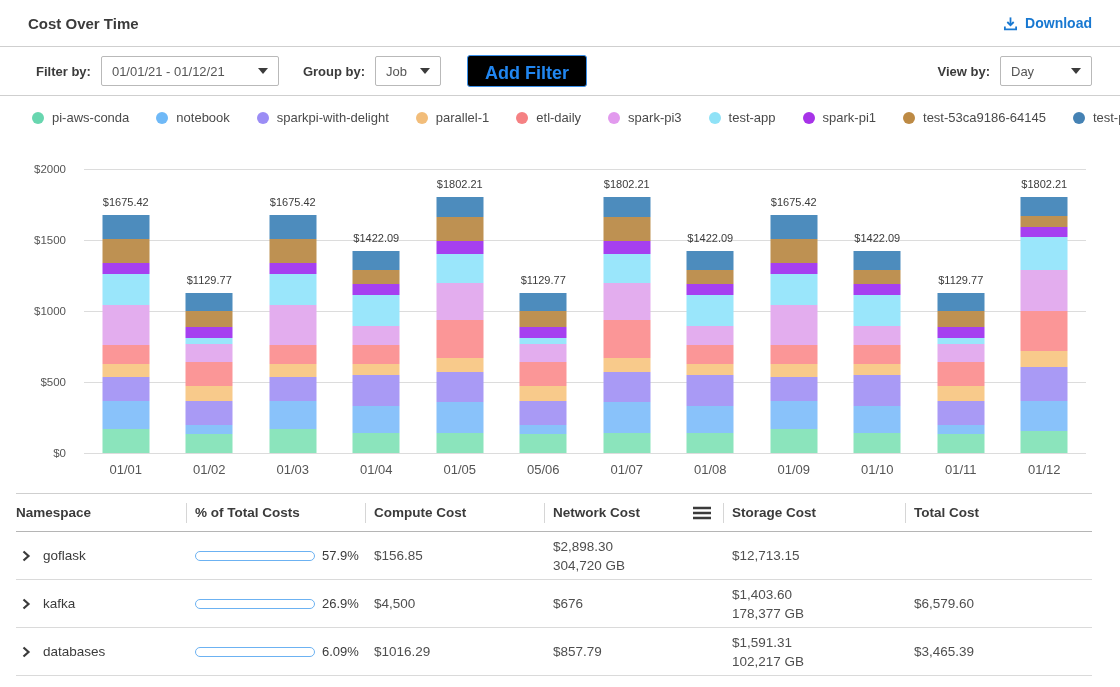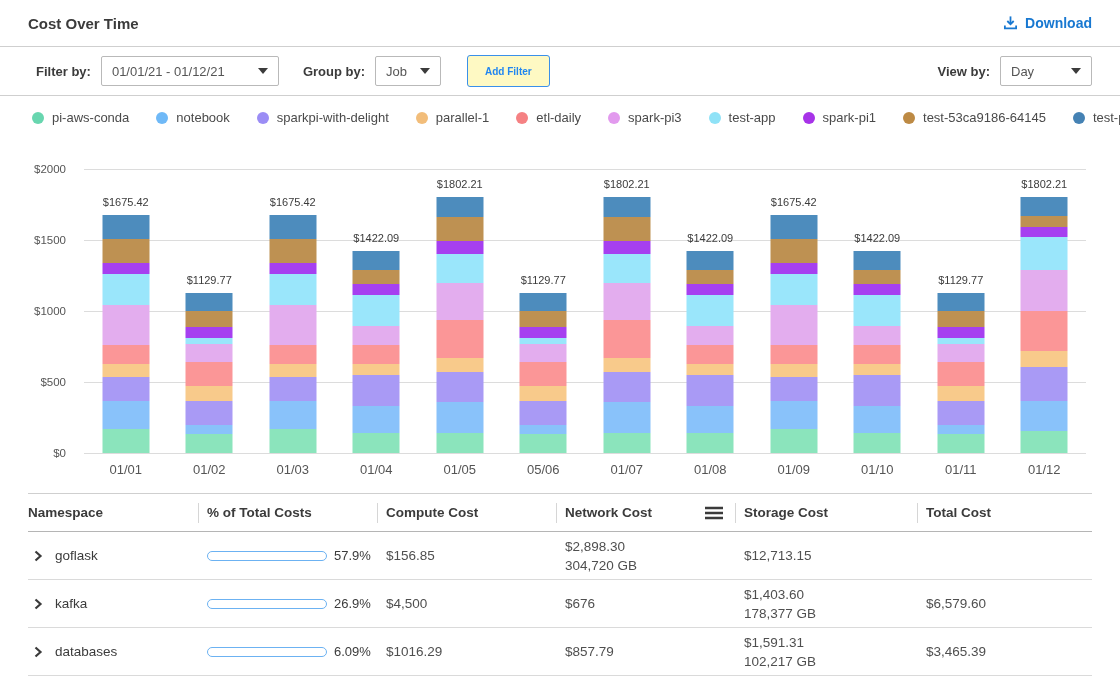--- a/index.html
+++ b/index.html
@@ -3,38 +3,38 @@
 <meta charset="utf-8">
 <style>
   * { margin:0; padding:0; box-sizing:border-box; }
   html,body { width:1120px; height:687px; background:#ffffff; overflow:hidden;
     font-family:"Liberation Sans","DejaVu Sans",sans-serif; }
 
   
   .app-header { height:47px; display:flex; align-items:center; justify-content:space-between;
     padding:0 28px; border-bottom:1px solid #cfcfcf; }
   .app-title { font-size:15px; font-weight:bold; color:#3b3b3b; }
-  .download-btn { display:flex; align-items:flex-start; gap:7px; color:#1878d1;
+  .download-btn { display:flex; align-items:flex-end; gap:7px; color:#1878d1;
     font-size:14px; font-weight:bold; cursor:pointer; }
   .download-btn svg { display:block; }
 
   
   .toolbar { height:49px; display:flex; align-items:center; padding:0 28px 0 36px;
     border-bottom:1px solid #cfcfcf; }
   .tb-label { font-size:13px; font-weight:bold; color:#3b3b3b; margin-right:10px; }
   .select-box { display:flex; align-items:center; justify-content:space-between;
     height:30px; border:1px solid #b9b9b9; border-radius:2px; padding:0 10px;
     font-size:13px; color:#555; cursor:pointer; background:#fff; }
   .select-date { width:178px; margin-right:24px; }
   .select-group { width:66px; margin-right:26px; }
   .select-view { width:92px; }
   .caret { width:0; height:0; border-left:5px solid transparent; border-right:5px solid transparent;
     border-top:6px solid #3b3b3b; margin-left:8px; flex:none; }
-  .add-filter { height:32px; padding:7px 17px; background:#fef9c3; border:1.5px solid #3a90ea;
-    border-radius:3px; color:#2186f0; font-size:10px; font-weight:bold; cursor:pointer;
+  .add-filter { height:32px; padding:7px 17px; background:#000000; border:1.5px solid #3a90ea;
+    border-radius:3px; color:#2186f0; font-size:18px; font-weight:bold; cursor:pointer;
     font-family:inherit; }
   .tb-right { margin-left:auto; display:flex; align-items:center; }
 
   
   .legend-row { height:43px; display:flex; align-items:center; padding:0 28px 0 32px; gap:27px; }
   .legend-item { display:flex; align-items:center; gap:8px; cursor:pointer; }
   .legend-dot { width:12px; height:12px; border-radius:50%; flex:none; }
   .legend-label { font-size:13px; color:#4a4a4a; white-space:nowrap; }
 
   
@@ -47,21 +47,21 @@
   .bar-col { flex:1; position:relative; }
   .bar-stack { position:absolute; bottom:0; left:50%; transform:translateX(-50%);
     width:47px; display:flex; flex-direction:column-reverse; }
   .bar-seg { width:100%; }
   .bar-total { position:absolute; left:50%; transform:translateX(-50%);
     font-size:11px; color:#3b3b3b; white-space:nowrap; }
   .x-axis { position:absolute; top:100%; left:0; right:0; display:flex; margin-top:9px; }
   .x-tick { flex:1; text-align:center; font-size:13px; color:#555; }
 
   
-  .cost-table { margin:40px 28px 0 28px; border-top:1px solid #cfcfcf; }
+  .cost-table { margin:40px 28px 0 16px; border-top:1px solid #cfcfcf; }
   .t-grid { display:grid; grid-template-columns:170px 179px 179px 179px 182px 1fr; }
   .t-head { height:38px; border-bottom:1px solid #b5b5b5; }
   .t-head .t-cell { display:flex; align-items:center; font-size:13.5px; font-weight:bold;
     color:#3b3b3b; position:relative; padding-left:9px; }
   .t-head .t-cell:first-child { padding-left:0; }
   .t-head .t-cell + .t-cell::before { content:""; position:absolute; left:0; top:9px;
     height:20px; width:1px; background:#d6d6d6; }
   .col-menu { margin-left:auto; margin-right:10px; cursor:pointer; display:flex; }
   .t-row { height:48px; border-bottom:1px solid #dadada; }
   .t-row .t-cell { display:flex; align-items:center; font-size:13.5px; color:#4f4f4f;

